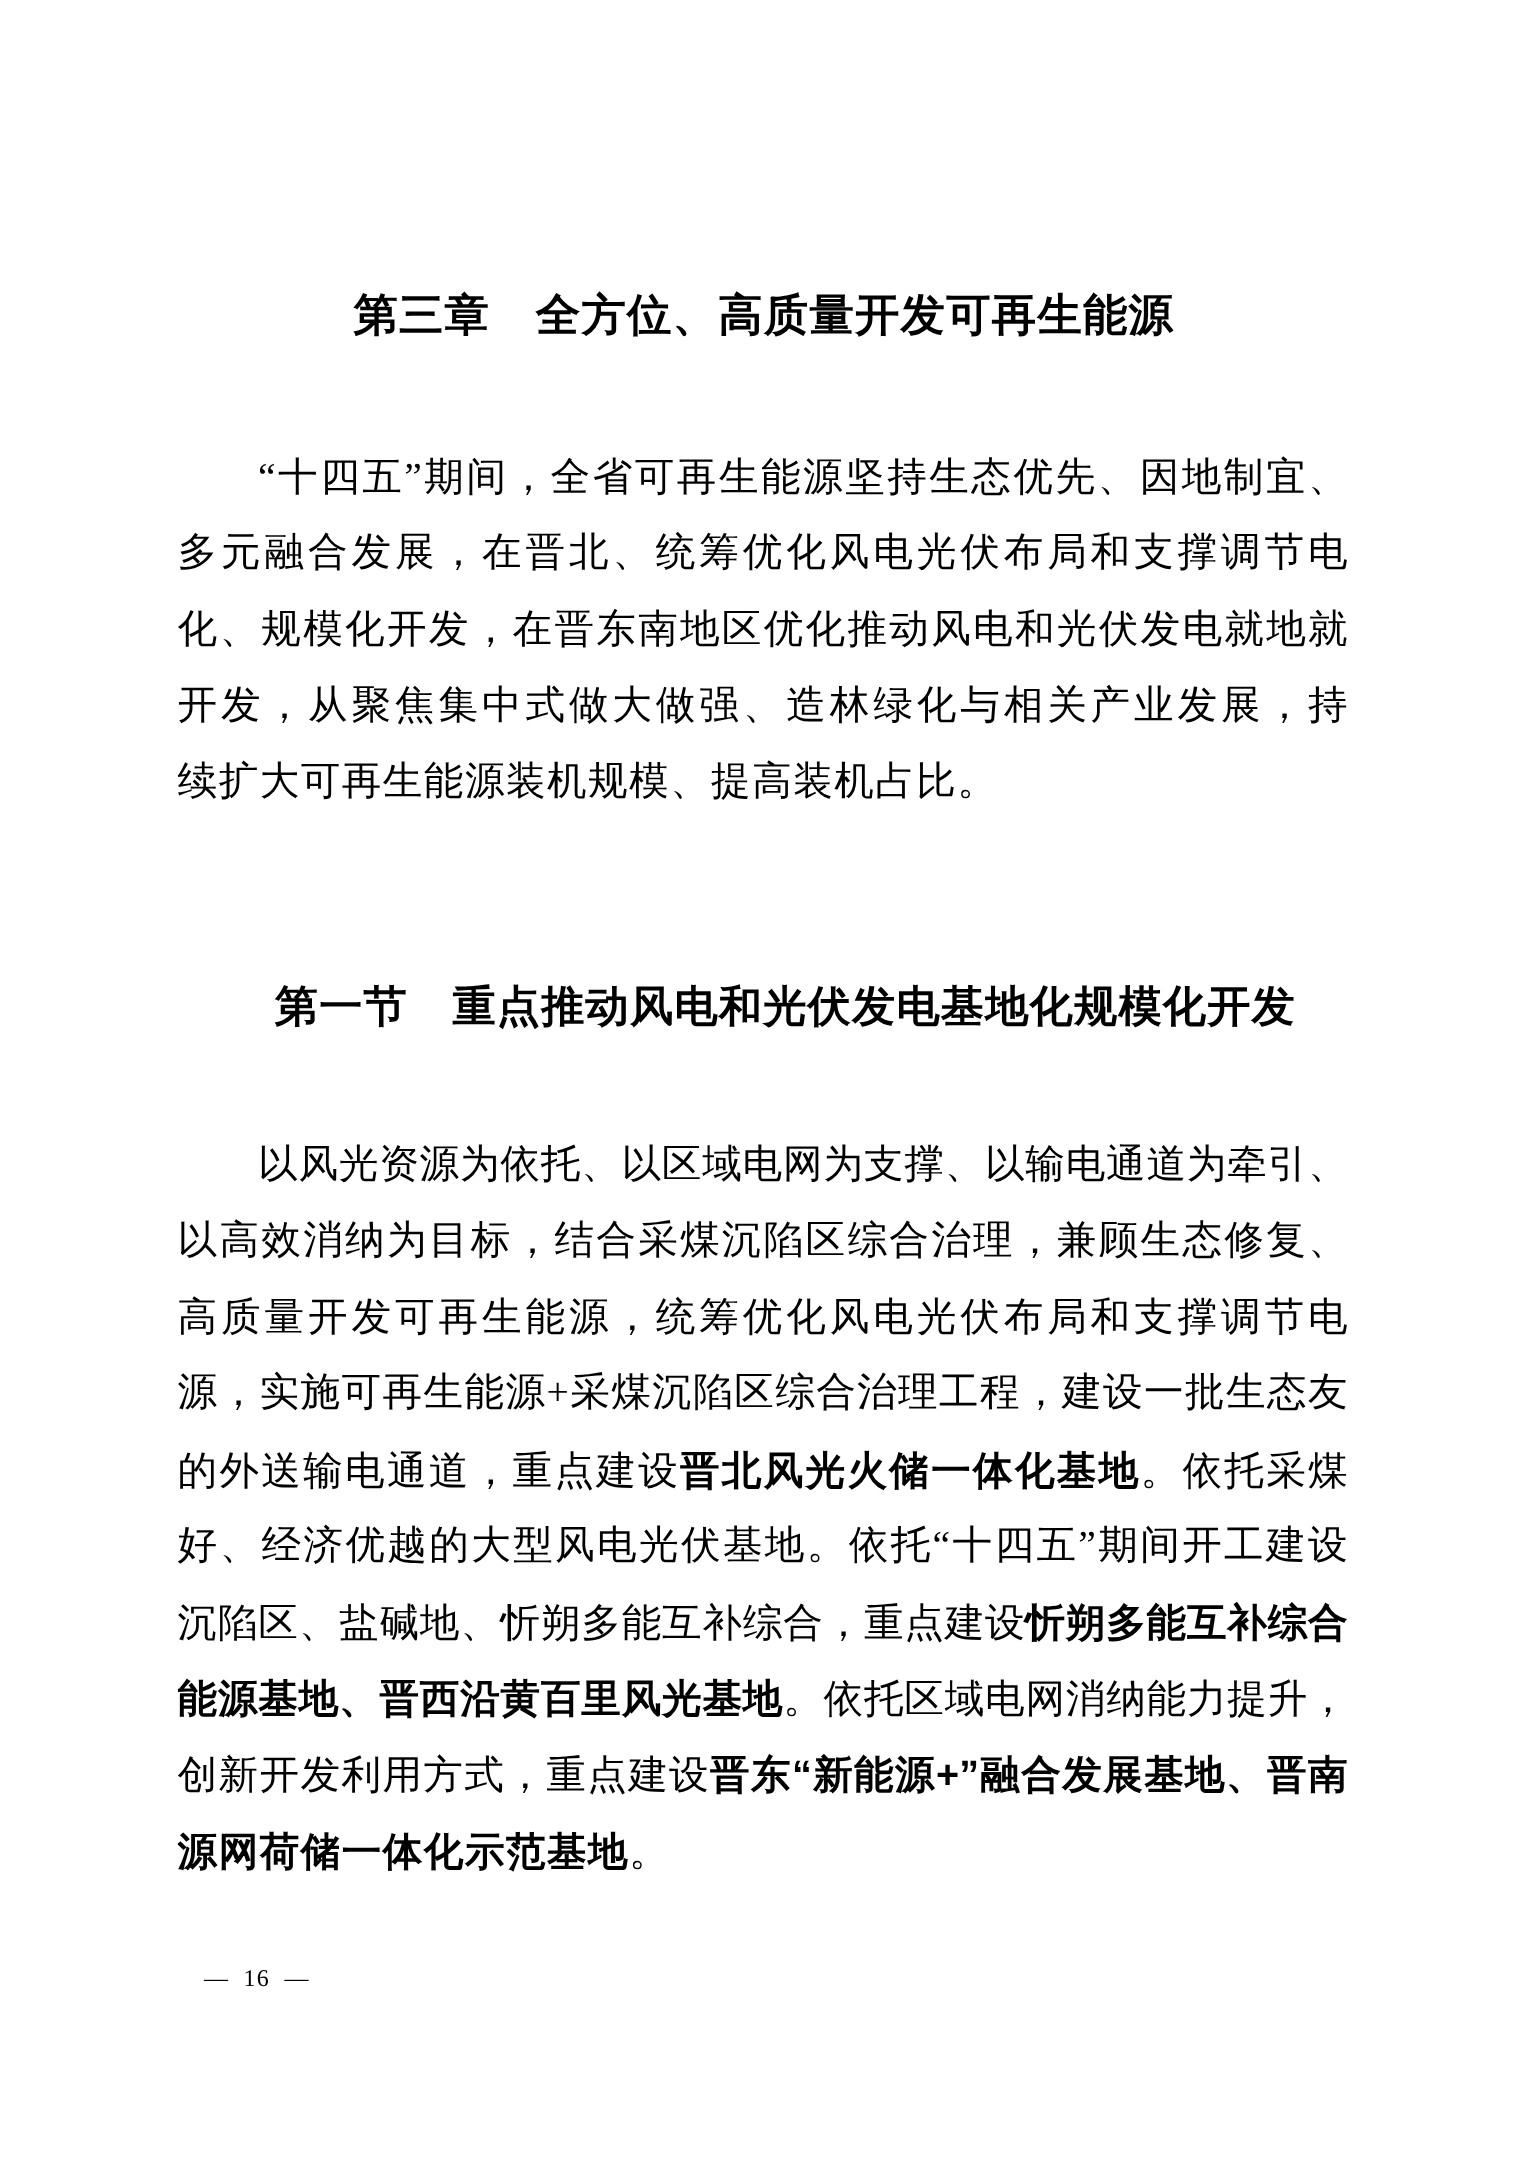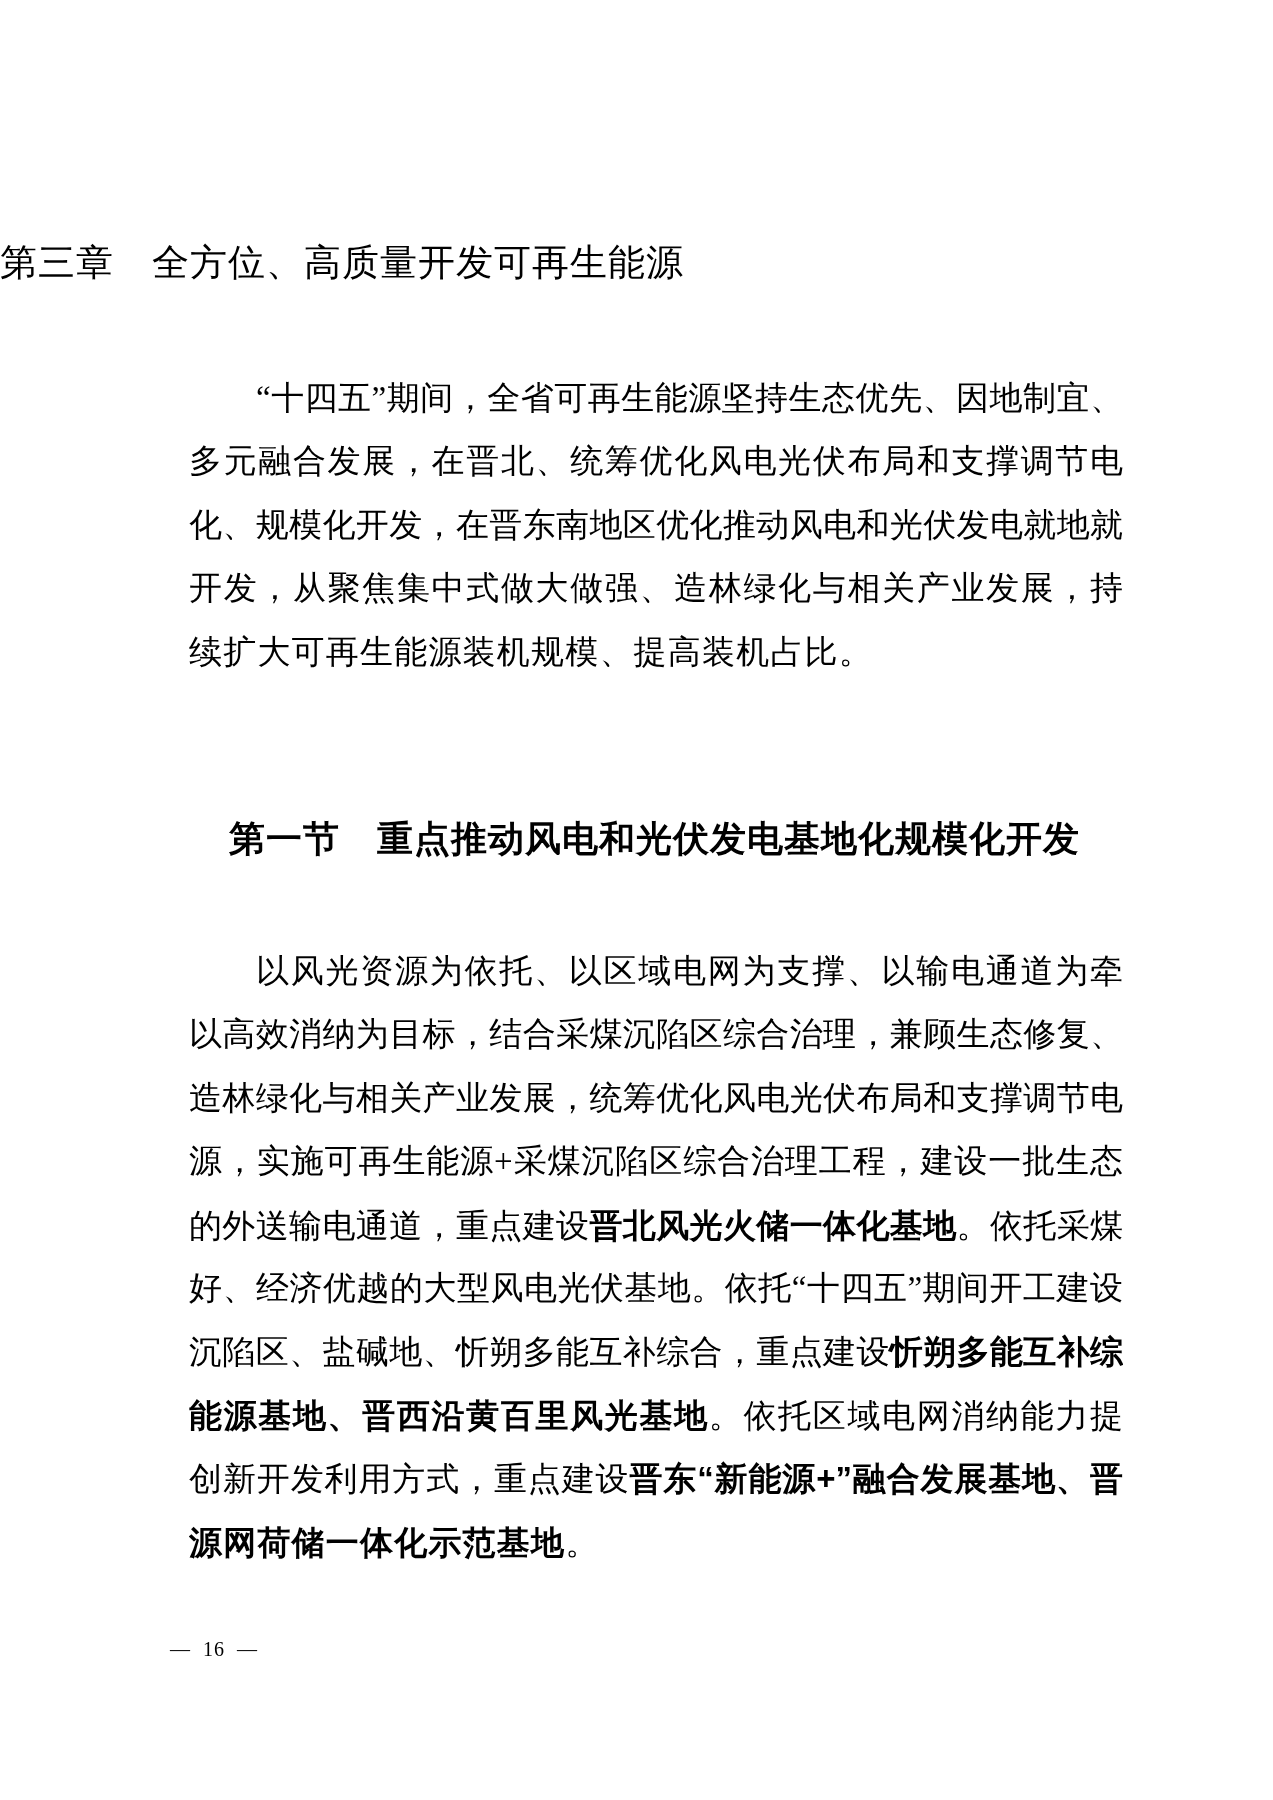--- a/index.html
+++ b/index.html
@@ -14,23 +14,23 @@
     background: #ffffff;
     color: #000000;
     font-family: "Liberation Serif", serif;
     overflow: hidden;
   }
   .chapter-title {
     position: absolute;
     left: 0;
     right: 0;
     top: 242px;
-    text-align: left;
+    text-align: center;
     font-family: "Liberation Sans", sans-serif;
-    font-weight: 400;
+    font-weight: 700;
     font-size: 37px;
     line-height: 42px;
     letter-spacing: 1px;
     white-space: nowrap;
   }
   .section-title {
     position: absolute;
     left: 0;
     right: 0;
     top: 818px;
@@ -51,21 +51,20 @@
     line-height: 63.4px;
   }
   .para-1 { top: 367px; }
   .para-2 { top: 940px; }
   .line {
     height: 63.4px;
     overflow: hidden;
     text-align: justify;
     text-align-last: justify;
     text-justify: inter-character;
-    margin-left: 41px;
   }
   .line.indent { text-indent: 67px; }
   .line.last {
     text-align-last: left;
     letter-spacing: 1.2px;
   }
   .seg-bold {
     font-family: "Liberation Sans", sans-serif;
     font-weight: 700;
   }
@@ -93,21 +92,21 @@
       <div class="line"><span class="seg">化、规模化开发，在晋东南地区优化推动风电和光伏发电就地就</span></div>
       <div class="line"><span class="seg">开发，从聚焦集中式做大做强、造林绿化与相关产业发展，持</span></div>
       <div class="line last"><span class="seg">续扩大可再生能源装机规模、提高装机占比。</span></div>
     </div>
 
   <div class="section-title">第一节　重点推动风电和光伏发电基地化规模化开发</div>
 
   <div class="para para-2">
       <div class="line indent"><span class="seg">以风光资源为依托、以区域电网为支撑、以输电通道为牵引、</span></div>
       <div class="line"><span class="seg">以高效消纳为目标，结合采煤沉陷区综合治理，兼顾生态修复、</span></div>
-      <div class="line"><span class="seg">造林绿化与相关产业发展，统筹优化风电光伏布局和支撑调节电</span></div>
+      <div class="line"><span class="seg">高质量开发可再生能源，统筹优化风电光伏布局和支撑调节电</span></div>
       <div class="line"><span class="seg">源，实施可再生能源+采煤沉陷区综合治理工程，建设一批生态友</span></div>
       <div class="line"><span class="seg">的外送输电通道，重点建设</span><span class="seg-bold">晋北风光火储一体化基地</span><span class="seg">。依托采煤</span></div>
       <div class="line"><span class="seg">好、经济优越的大型风电光伏基地。依托“十四五”期间开工建设</span></div>
       <div class="line"><span class="seg">沉陷区、盐碱地、忻朔多能互补综合，重点建设</span><span class="seg-bold">忻朔多能互补综合</span></div>
       <div class="line"><span class="seg-bold">能源基地、晋西沿黄百里风光基地</span><span class="seg">。依托区域电网消纳能力提升，</span></div>
       <div class="line"><span class="seg">创新开发利用方式，重点建设</span><span class="seg-bold">晋东“新能源+”融合发展基地、晋南</span></div>
       <div class="line last"><span class="seg-bold">源网荷储一体化示范基地</span><span class="seg">。</span></div>
     </div>
 
   <div class="footer">— 16 —</div>

